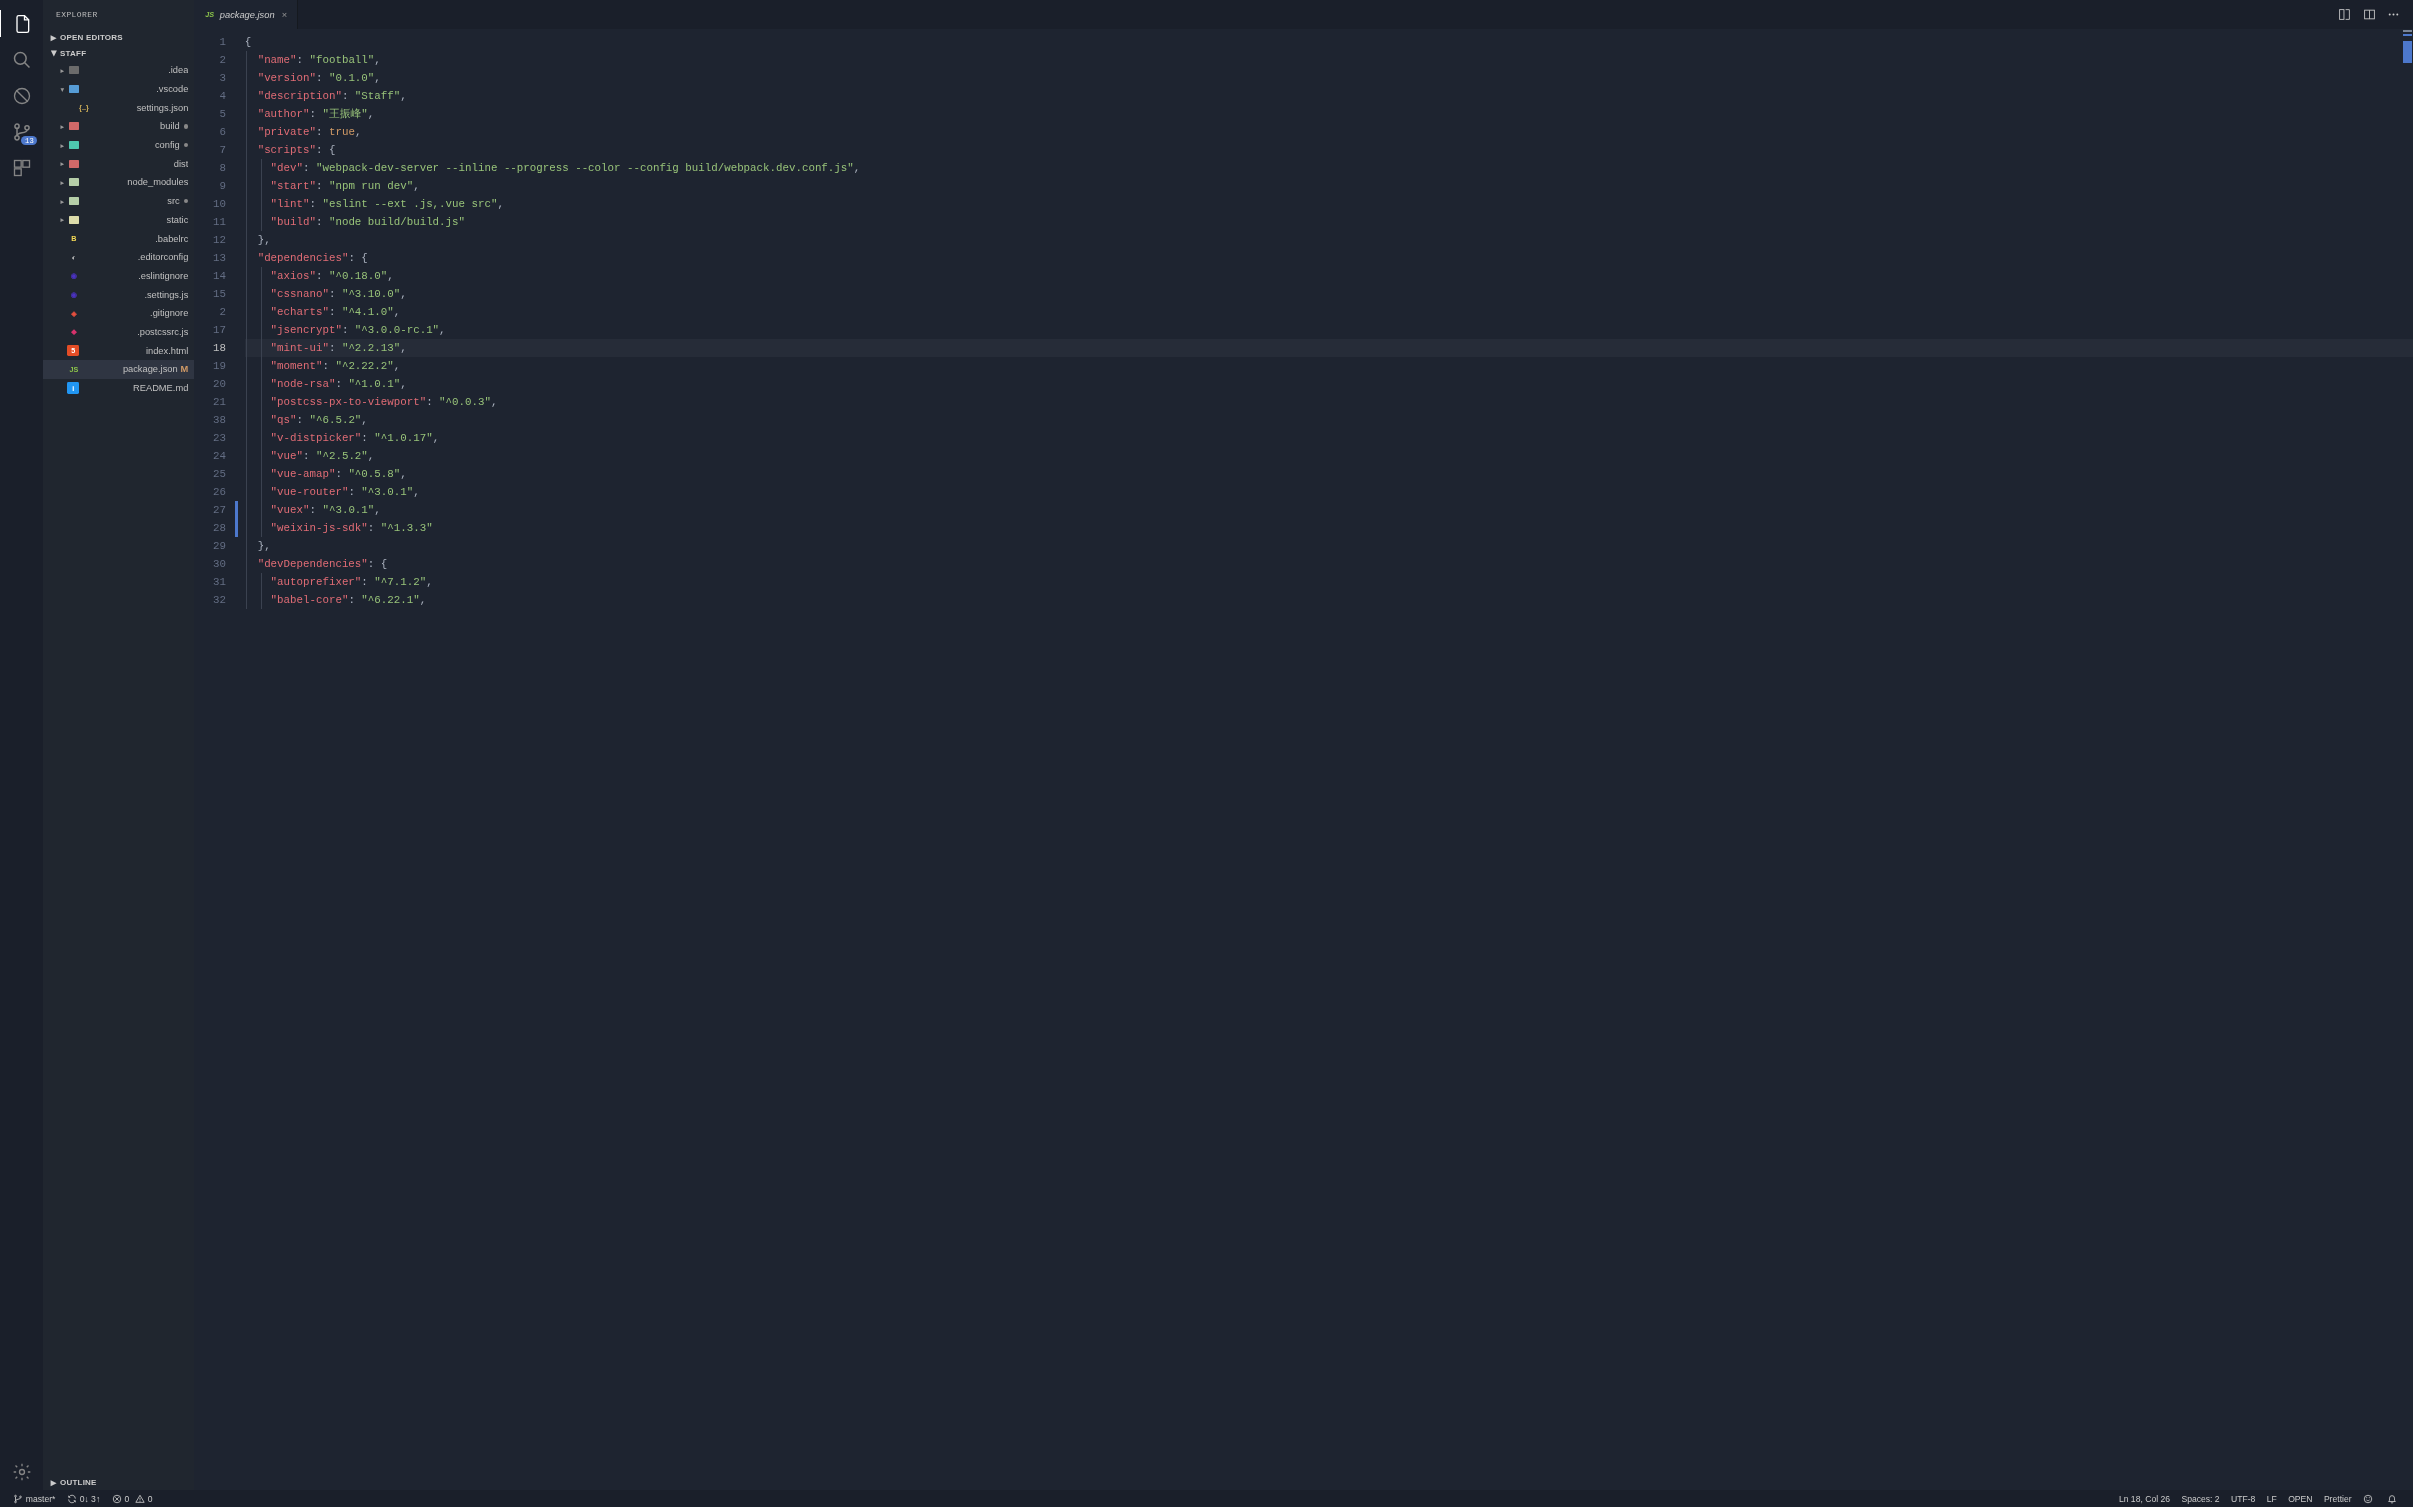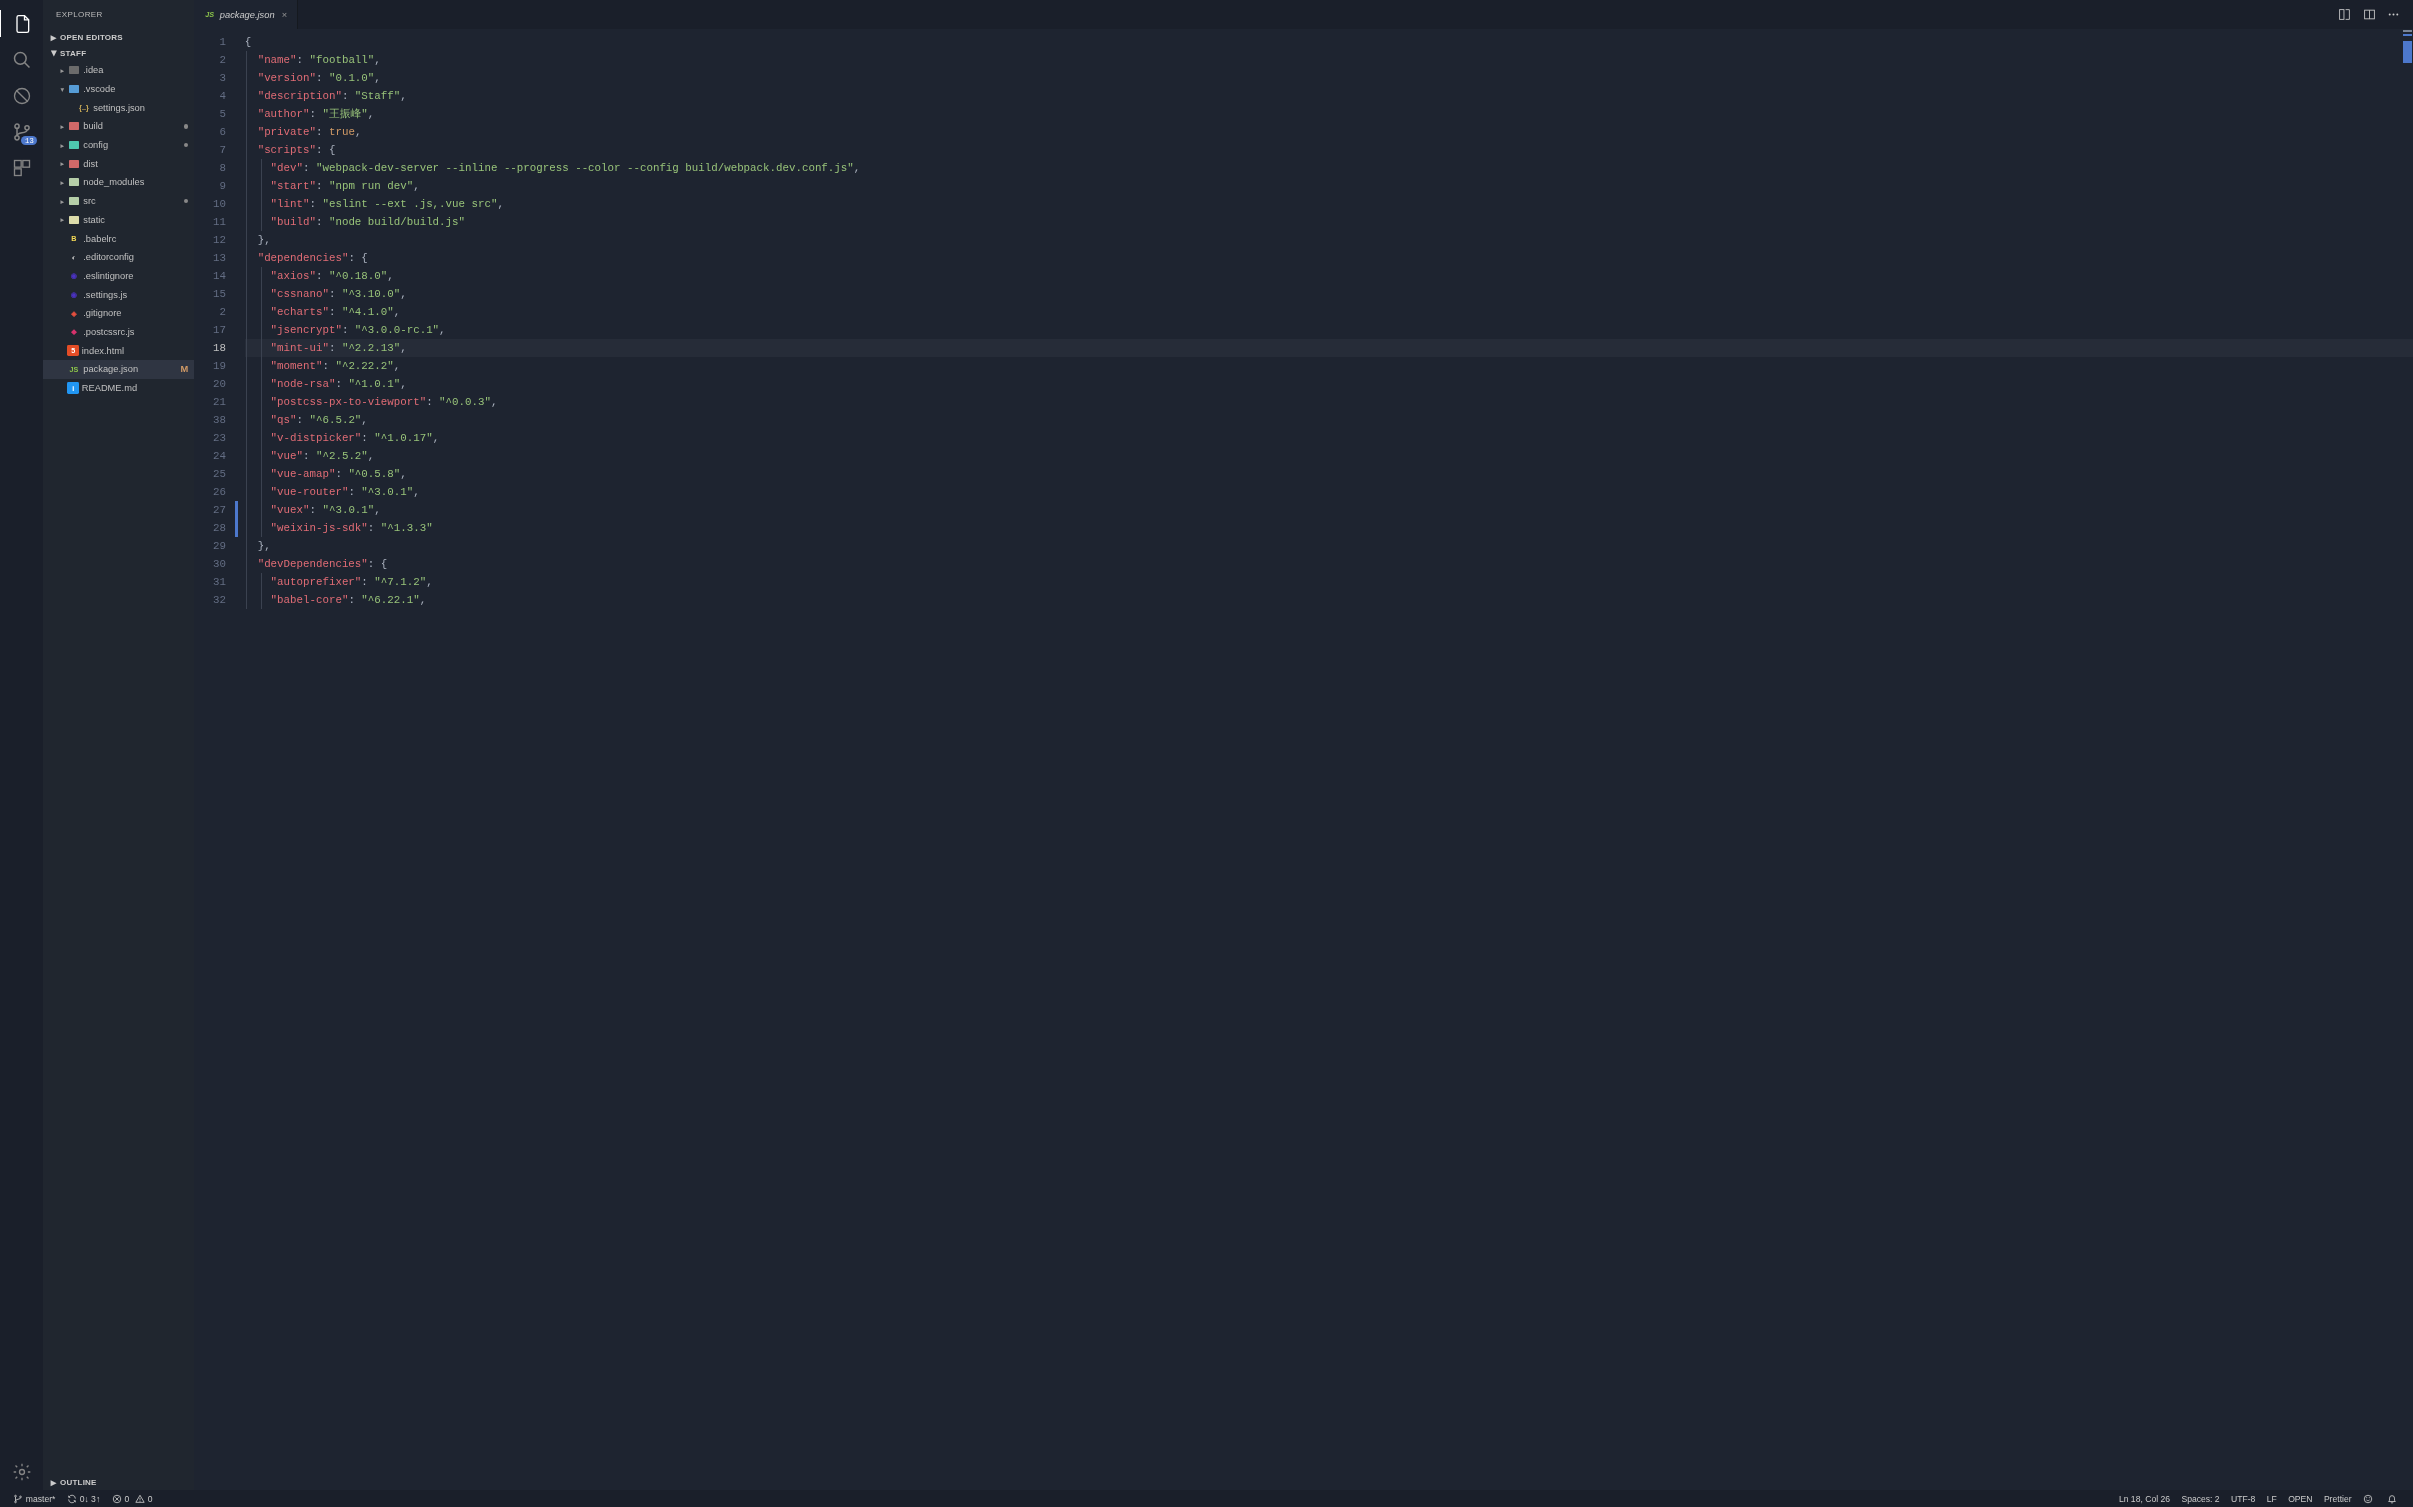--- a/index.html
+++ b/index.html
@@ -45,21 +45,21 @@
   background: #20262f;
   color: #c0c0c0;
   display: flex; flex-direction: column;
   font-family: -apple-system, "Segoe UI", sans-serif;
   font-size: 9.3px;
 }
 .sidebar-title {
   height: 29px; padding: 0 13px;
   display: flex; align-items: center;
   font-size: 8px; letter-spacing: 0.4px;
-  color: #bbb; text-transform: uppercase;
+  color: #bbb; text-transform: uppercase; font-family: Liberation Mono, monospace;
 }
 .sidebar-section-header {
   height: 16px; padding: 0 5.7px;
   display: flex; align-items: center;
   font-size: 8px; font-weight: 700; letter-spacing: 0.2px;
   color: #ccc; text-transform: uppercase;
   cursor: pointer;
 }
 .chevron {
   display: inline-block; width: 10px; text-align: center;
@@ -69,21 +69,21 @@
 .tree { flex: 1; overflow: auto; }
 .tree-row {
   height: 18.7px; display: flex; align-items: center;
   padding-right: 5.7px; cursor: pointer; white-space: nowrap;
   position: relative;
 }
 .tree-row.selected { background: #2f3542; }
 .tree-pad { display: inline-block; height: 0.7px; }
 .tree-twisty { width: 10px; display: inline-block; text-align: center; font-size: 7.2px; color: #999; }
 .tree-icon { width: 13px; height: 13px; margin-right: 2.9px; display: inline-flex; align-items: center; justify-content: center; font-size: 10px; }
-.tree-label { flex: 1; overflow: hidden; text-overflow: ellipsis; }
+.tree-label { flex: 1; overflow: hidden; text-overflow: ellipsis; text-align: right; }
 .tree-badge { color: #d19a66; font-weight: 600; margin-left: 2.9px; }
 .tree-dot { width: 4.3px; height: 4.3px; border-radius: 50%; background: #888; margin-left: 4.3px; }
 
 .folder-red { background: #d16969; }
 .folder-blue { background: #569cd6; }
 .folder-green { background: #b5cea8; color: #333; }
 .folder-teal { background: #4ec9b0; }
 .folder-yellow { background: #dcdcaa; color: #333; }
 .folder-gray { background: #6b6b6b; }
 .fbox { width: 10px; height: 8px; border-radius: 0.7px; }

